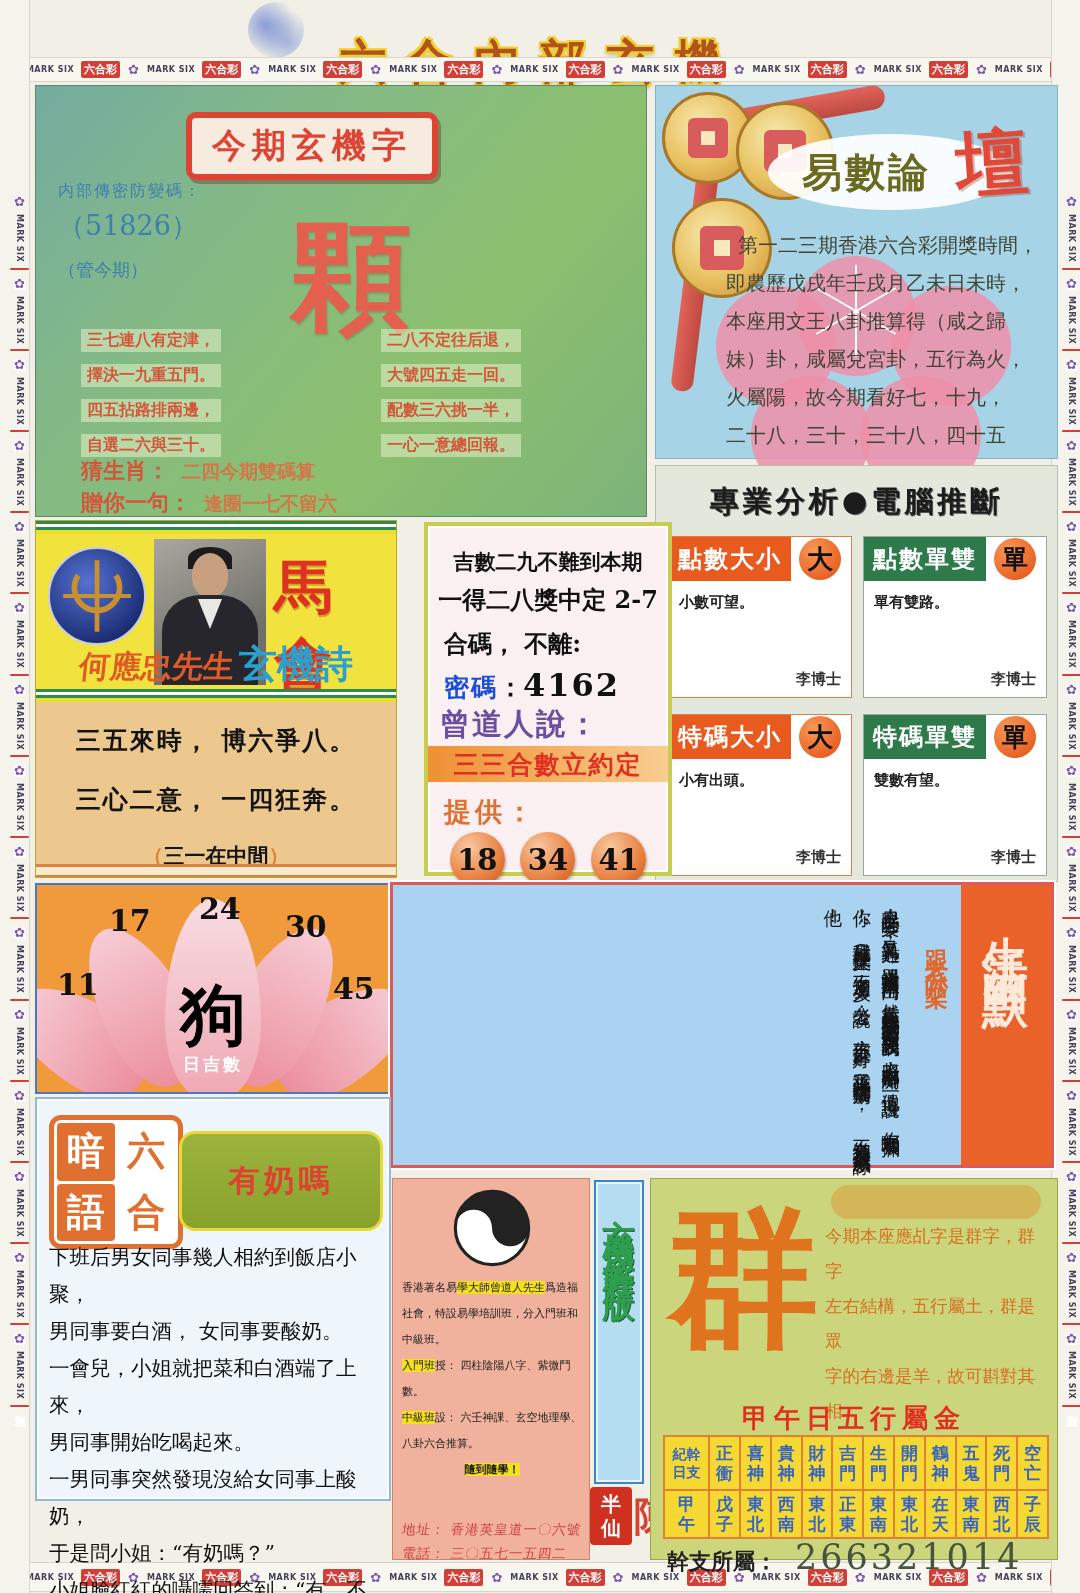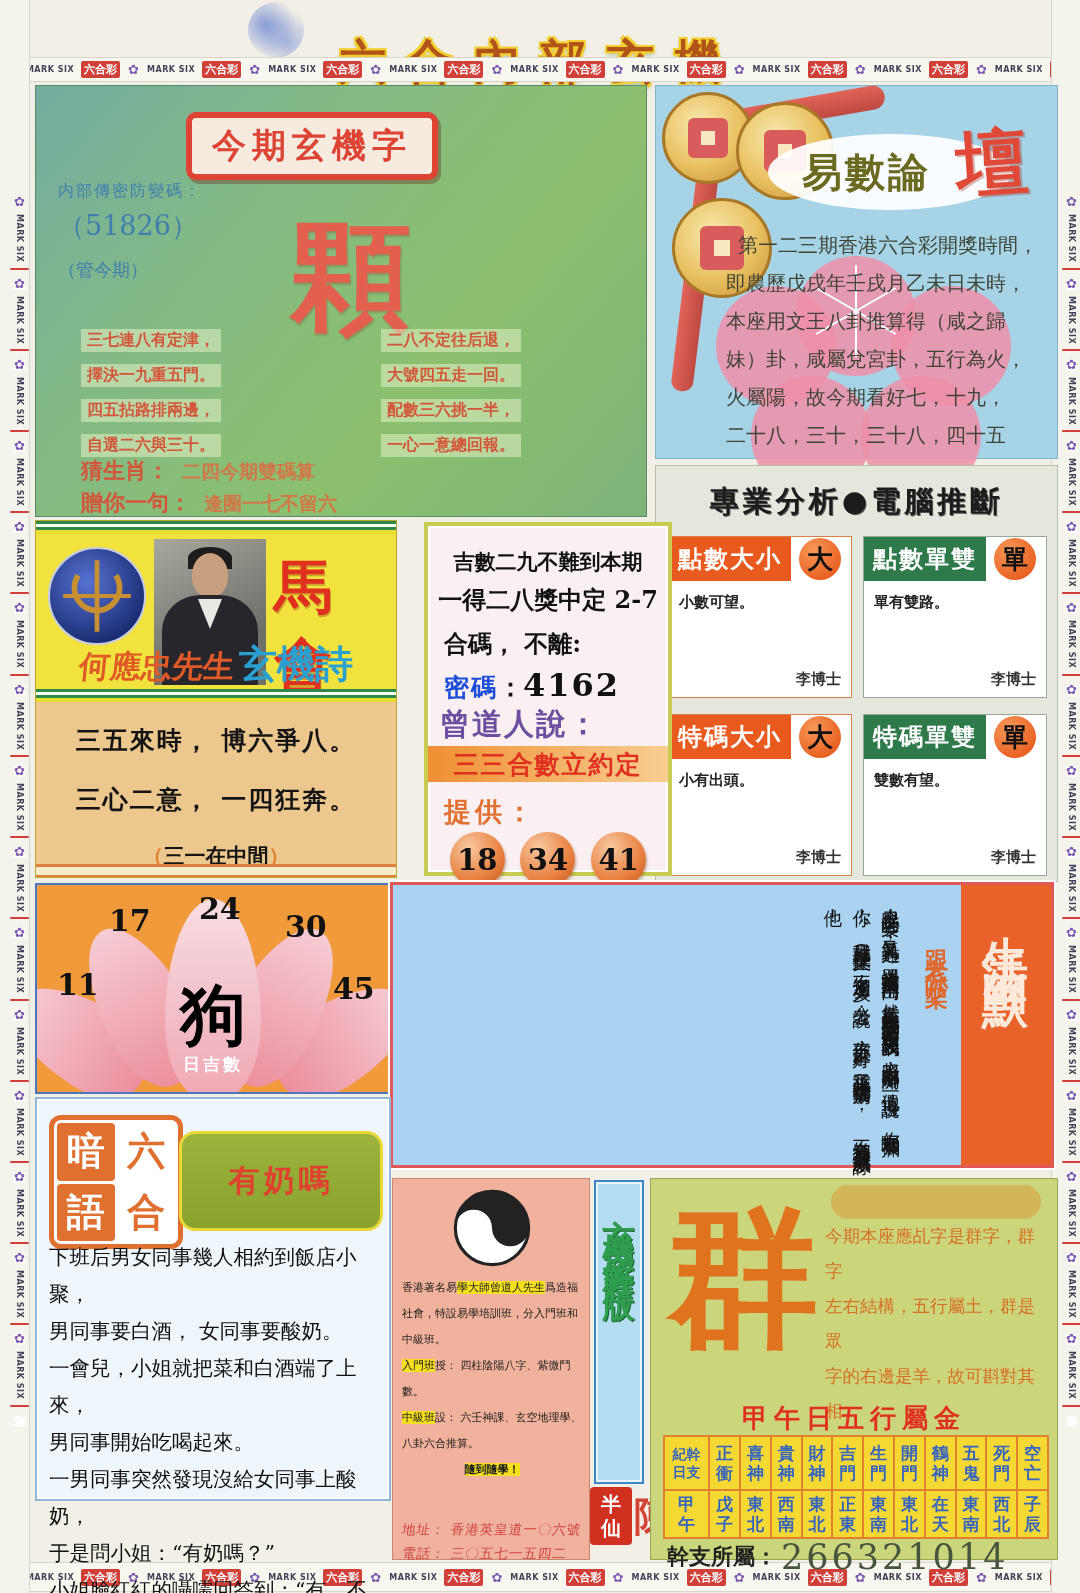--- a/index.html
+++ b/index.html
@@ -192,21 +192,21 @@
     line-height:1;}
   .ch-lines{left:174px;top:40px;width:224px;font-size:17.5px;line-height:35px;color:#d86f24;
     font-family:"DejaVu Serif",serif;}
   .ch-ttitle{top:222px;left:0;right:0;text-align:center;color:#e03020;font-size:26px;font-weight:900;
     letter-spacing:6px;font-family:"DejaVu Serif",serif;}
   .gtable{left:12px;top:256px;width:382px;display:grid;grid-template-columns:1.5fr repeat(11,1fr);
     grid-template-rows:52px 46px;gap:2px;background:#e08030;border:2px solid #e08030;}
   .tcell{background:#f6d832;display:flex;flex-direction:column;align-items:center;justify-content:center;
     color:#3565c0;font-weight:900;font-size:17px;line-height:20px;}
   .tcell.tw{font-size:14px;line-height:18px;}
-  .ch-footer{left:16px;top:358px;display:flex;align-items:center;gap:4px;}
+  .ch-footer{left:16px;top:358px;display:flex;align-items:flex-end;gap:18px;}
   .chf-label{font-size:22px;font-weight:900;color:#222;font-family:"DejaVu Serif",serif;}
   .chf-val{font-size:35px;color:#47553f;letter-spacing:3px;font-family:"DejaVu Serif",serif;}
 </style>
 </head>
 <body>
 
 <div class="page">
 
   <div class="p ink"></div>
   <h1 class="p page-title">六合內部玄機</h1>

